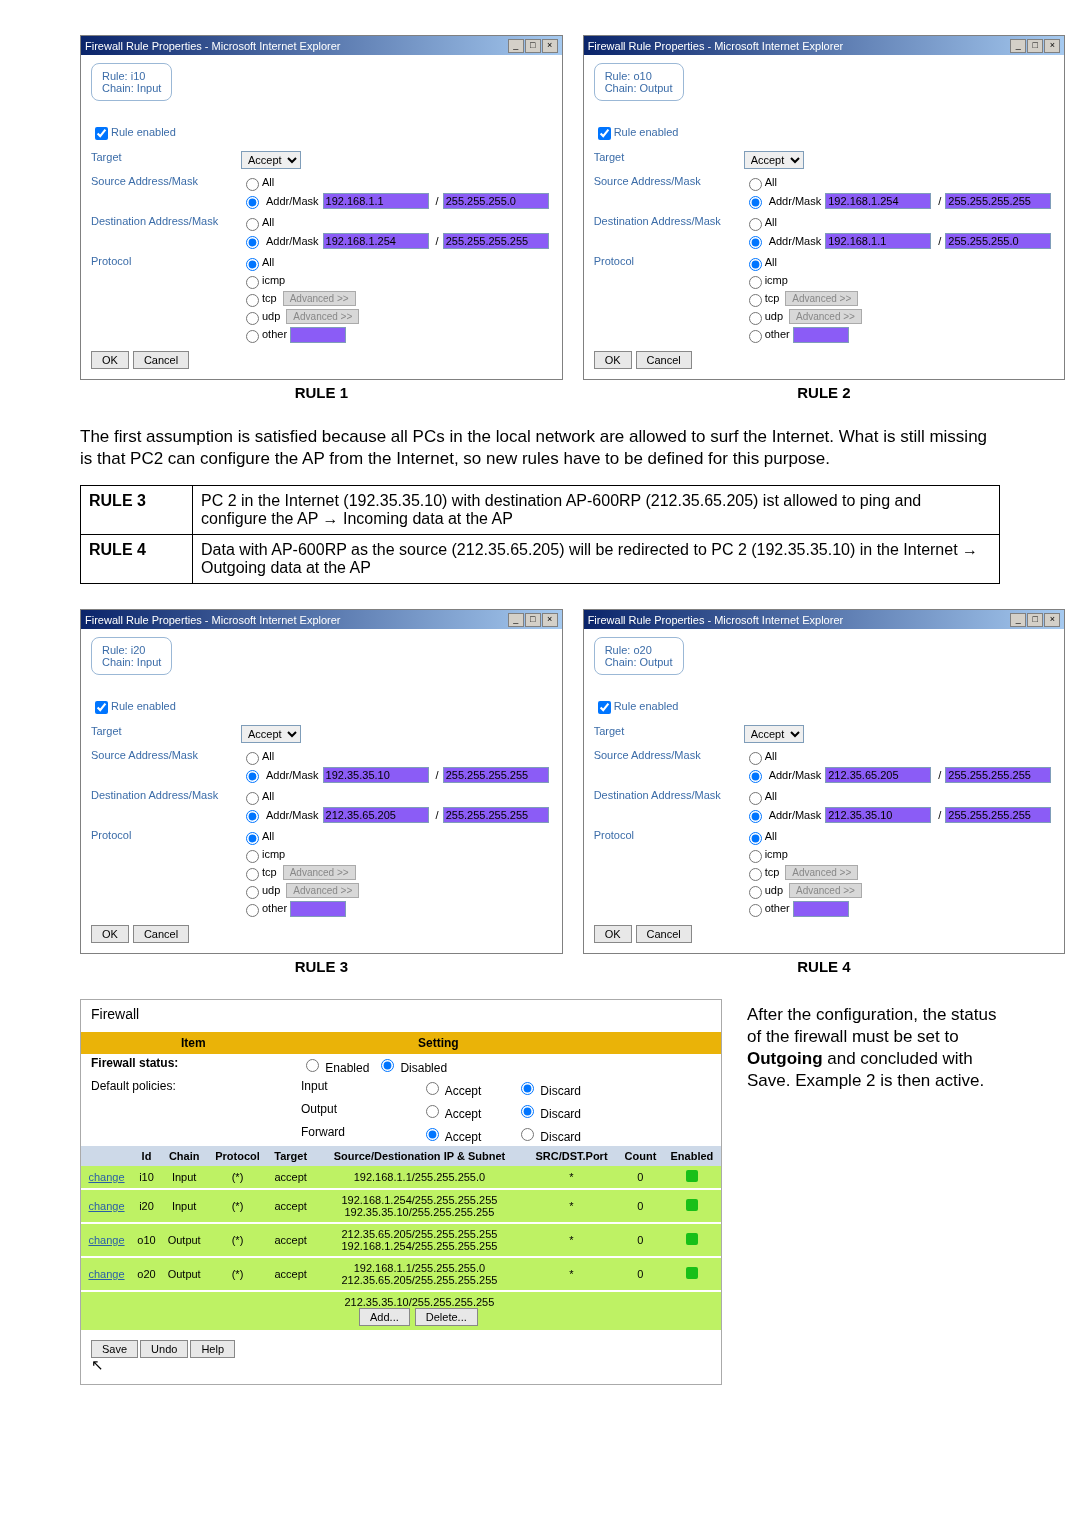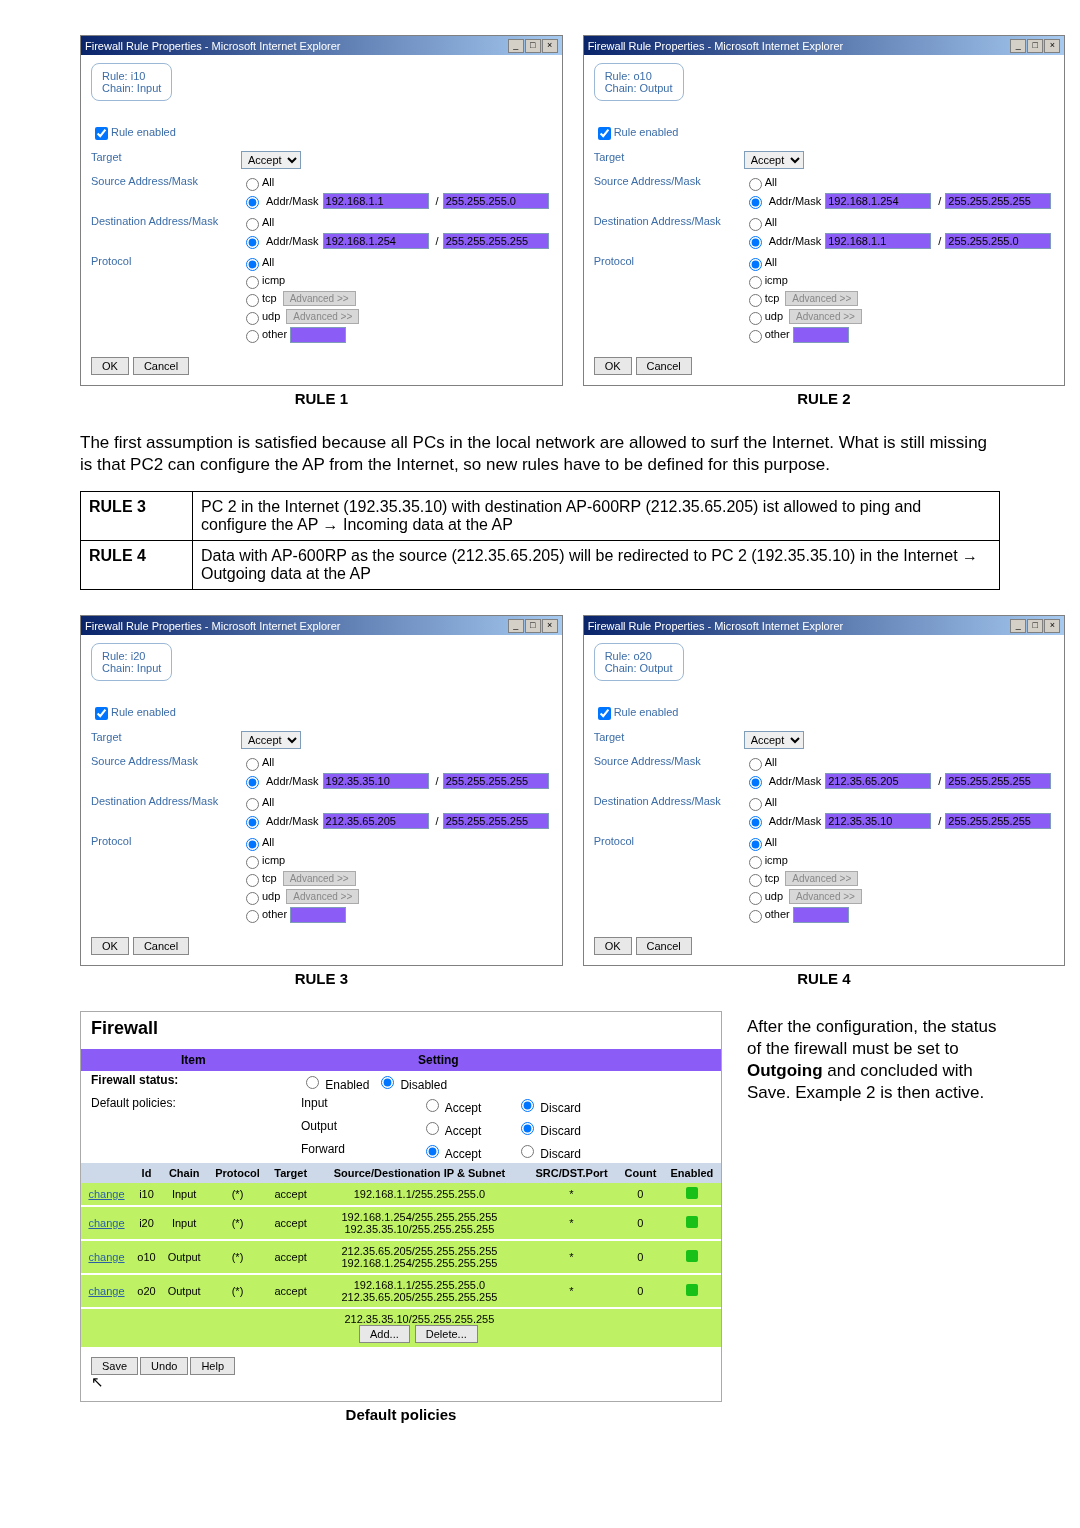--- a/index.html
+++ b/index.html
@@ -21,26 +21,26 @@
   .frow{display:flex;margin-bottom:6px}
   .flabel{width:150px;color:#3b6ca8}
   .fval{flex:1}
   select,input[type=text]{font-size:11px;font-family:inherit;border:1px solid #7f9db9;padding:1px 2px}
   input[type=text]{background:#8b5cf6}
   .mask-row{display:flex;align-items:center;gap:4px;margin-top:2px}
   .mask-row input[type=text]{width:100px}
   .radio-col label{display:block;margin-bottom:2px}
   .radio-col input{vertical-align:middle;margin-right:3px}
   .adv{background:#d8d8d8;border:1px solid #aaa;color:#888;padding:1px 6px;font-size:10px;margin-left:6px}
-  .btns{margin-top:12px}
+  .btns{}
   .btns button{font-size:11px;padding:2px 10px;background:#e8e8e8;border:1px solid #888;margin-right:4px}
   .caption{text-align:center;font-weight:bold;font-size:15px;margin:4px 0 10px 0}
   .fw-panel{border:1px solid #aaa;padding:0 0 10px 0;width:640px;font-size:12px;margin-top:10px}
-  .fw-panel h3{margin:0;padding:6px 10px;font-size:18px;font-weight:bold;border-bottom:4px solid #fff}
-  .hdrrow{display:flex;background:#8b5cf6;font-weight:bold}
+  .fw-panel h3{margin:0;padding:6px 10px;font-size:14px;font-weight:normal;border-bottom:4px solid #fff}
+  .hdrrow{display:flex;background:#eab308;font-weight:bold}
   .hdrrow>div{padding:4px 6px}
   .pol{display:flex;padding:2px 10px}
   .pol .lbl{width:210px}
   .pol .name{width:120px}
   .pol .opt{width:95px}
   .tbl2{width:100%;border-collapse:collapse;font-size:11px}
   .tbl2 th{background:#cdd9e8;padding:4px 3px;font-weight:bold;}
   .tbl2 td{padding:4px 3px;text-align:center;background:#bef264;border-bottom:2px solid #fff}
   .tbl2 td.src{text-align:center}
   .tbl2 a{color:#2a5fa7;text-decoration:underline}
@@ -345,20 +345,19 @@
                 <td class="src"><span>212.35.35.10/255.255.255.255</span><br><button class="bot-btn">Add...</button> <button class="bot-btn">Delete...</button></td>
                 <td colspan="3"></td>
               </tr>
       </tbody>
           </table>
       <div style="padding:8px 10px 0 10px">
         <button class="bot-btn">Save</button><button class="bot-btn">Undo</button><button class="bot-btn">Help</button>
         <div style="font-size:15px;margin-top:-2px">↖</div>
       </div>
     </div>
-    <div class="caption">Default policies</div>
   </div>
   <p class="body-text" style="max-width:250px">
     <span>After the configuration, the status of the firewall must be set to </span><b>Outgoing</b><span> and concluded with Save. Example 2 is then active.</span>
   </p>
 </div>
 
 </div>
 
 </body></html>

